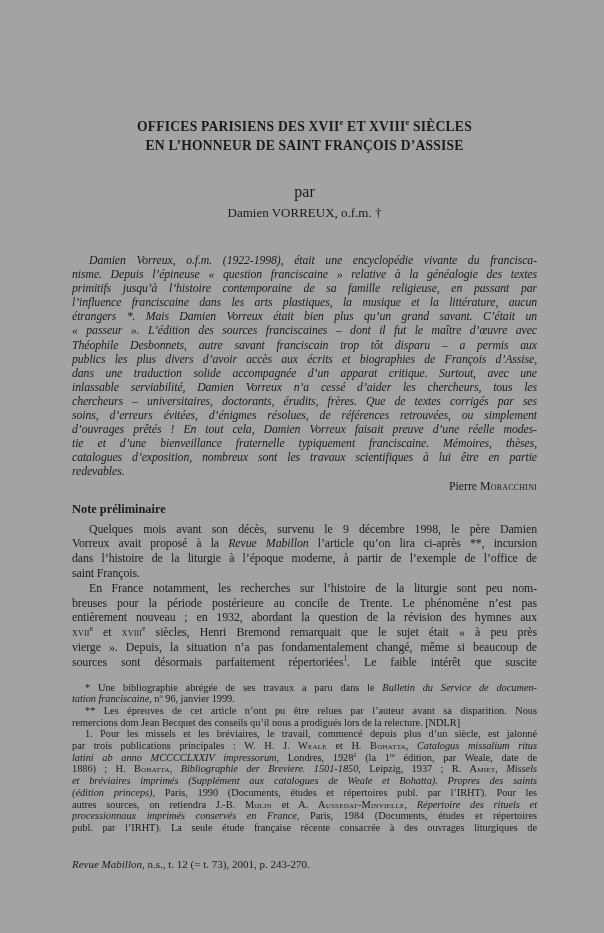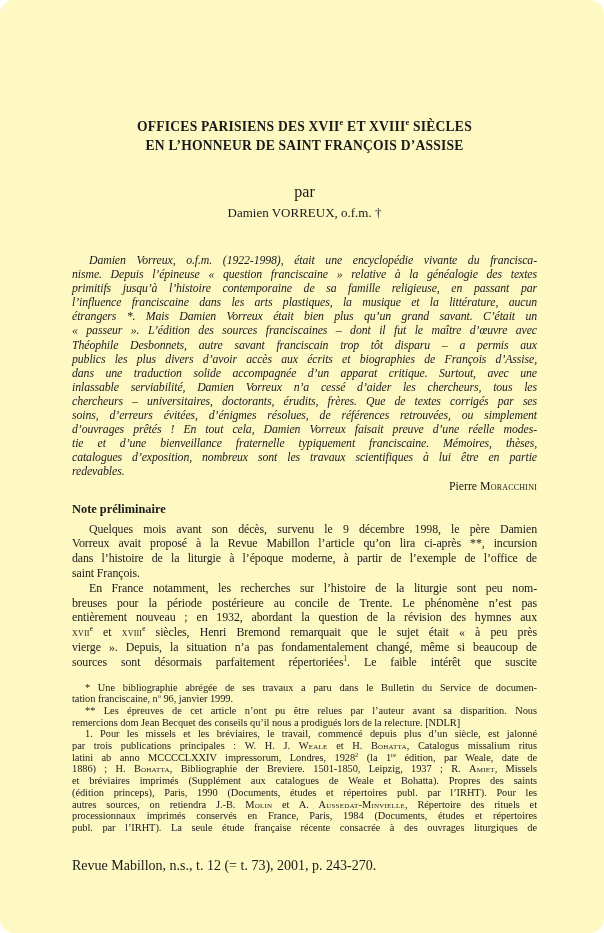--- a/index.html
+++ b/index.html
@@ -1,44 +1,44 @@
 <!DOCTYPE html>
 <html><head>
 <meta charset="utf-8">
 <style>
   html,body{margin:0;padding:0;}
   body{
     width:604px;height:933px;overflow:hidden;
     background:#ffffff;color:#1a1a1a;
     font-family:"Liberation Serif", serif;
   }
-  .page{position:relative;width:604px;height:933px;background:#fef9c3;border-radius:14px;}
+  .page{position:relative;width:604px;height:933px;background:#a3a3a3;}
   .content{position:absolute;left:72px;top:0;width:465px;}
   h1,h2{margin:0;font-weight:bold;}
   .tline{white-space:nowrap;}
   .tline.just{text-align:justify;text-align-last:justify;}
   .al-center .tline{text-align:center;}
   .al-right .tline{text-align:right;}
   .al-left .tline{text-align:left;}
   .indent{text-indent:17px;}
   .title{margin-top:118px;font-size:13.6px;line-height:18.5px;letter-spacing:0.2px;}
   .byline-par{margin-top:28px;text-align:center;font-size:16px;}
   .byline-author{margin-top:4px;text-align:center;font-size:13px;}
   .intro{margin-top:32px;font-style:italic;font-size:11.8px;line-height:14.1px;letter-spacing:-0.1px;}
   .signature{font-size:11.8px;line-height:14.1px;}
   .section-heading{margin-top:9px;font-size:12.4px;}
   .section-heading + .body-par{margin-top:5px;}
   .body-par{font-size:11.9px;line-height:14.8px;letter-spacing:-0.1px;}
   .footnotes{margin-top:12px;}
   .footnote{font-size:10.4px;line-height:11.7px;letter-spacing:-0.05px;}
   .footnote .indent{text-indent:13px;}
-  .seg-i{margin-top:6px;}
+  .seg-i{font-style:italic;margin-top:6px;}
   .seg-sc{font-variant:small-caps;letter-spacing:0.2px;}
   .seg-sup{vertical-align:super;font-size:0.62em;line-height:0;}
-  .footer{position:absolute;left:72px;top:858px;font-size:14px;}
+  .footer{position:absolute;left:72px;top:858px;font-size:11px;}
 </style>
 </head>
 <body style="background: rgb(255, 255, 255); color: rgb(26, 26, 26);">
 
 <div class="page">
   <div class="content">
 
     <h1 class="title al-center">
         <div class="tline"><span>OFFICES PARISIENS DES XVII</span><span class="seg-sup">e</span><span> ET XVIII</span><span class="seg-sup">e</span><span> SIÈCLES</span></div>
         <div class="tline"><span>EN L’HONNEUR DE SAINT FRANÇOIS D’ASSISE</span></div>

